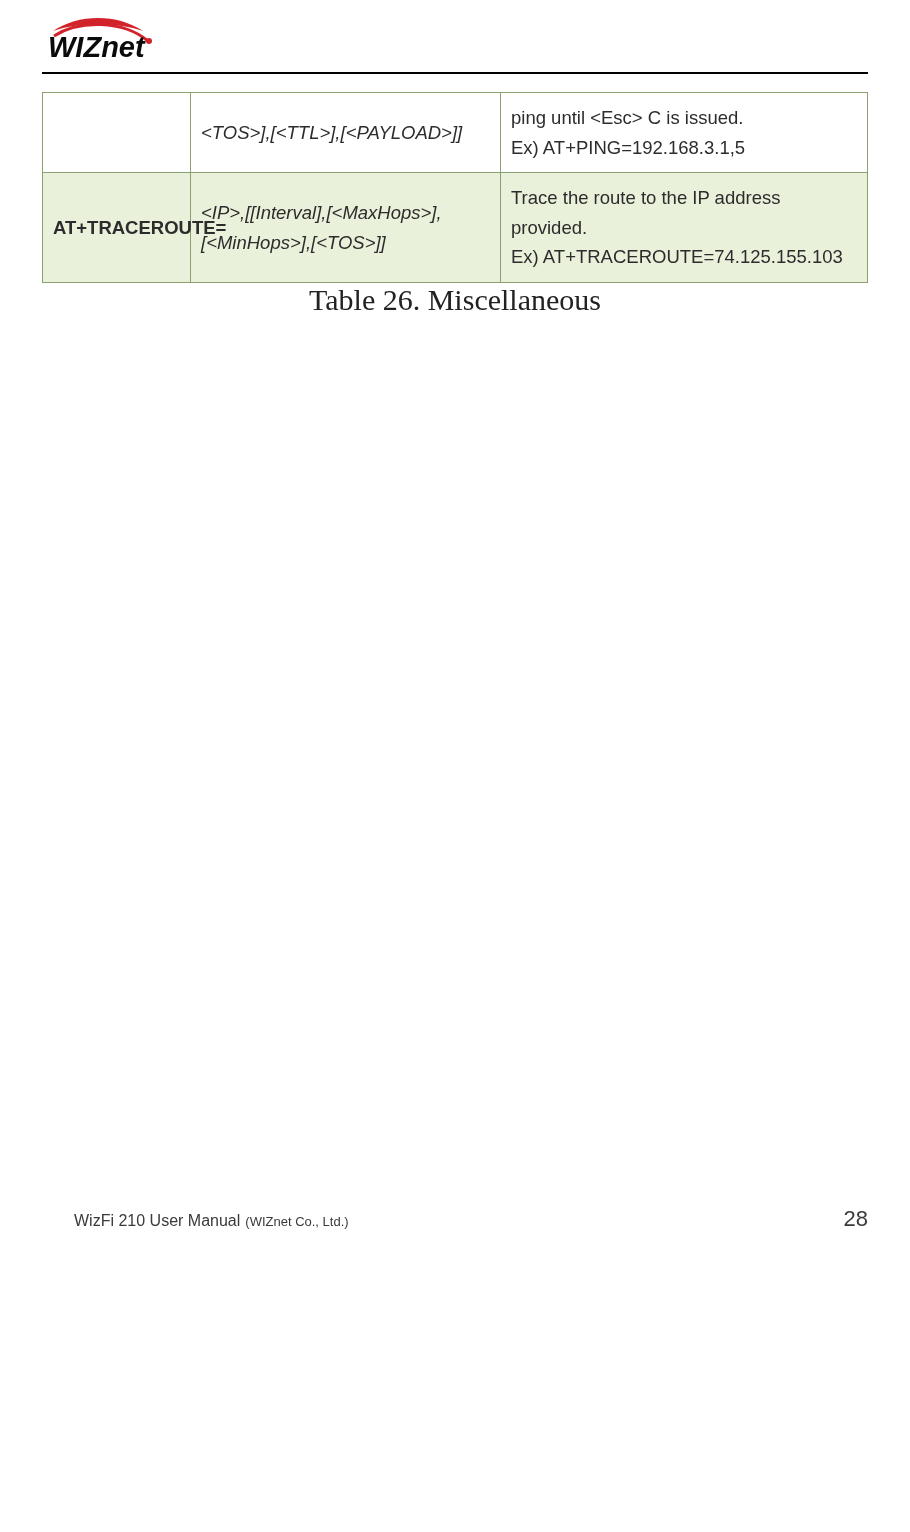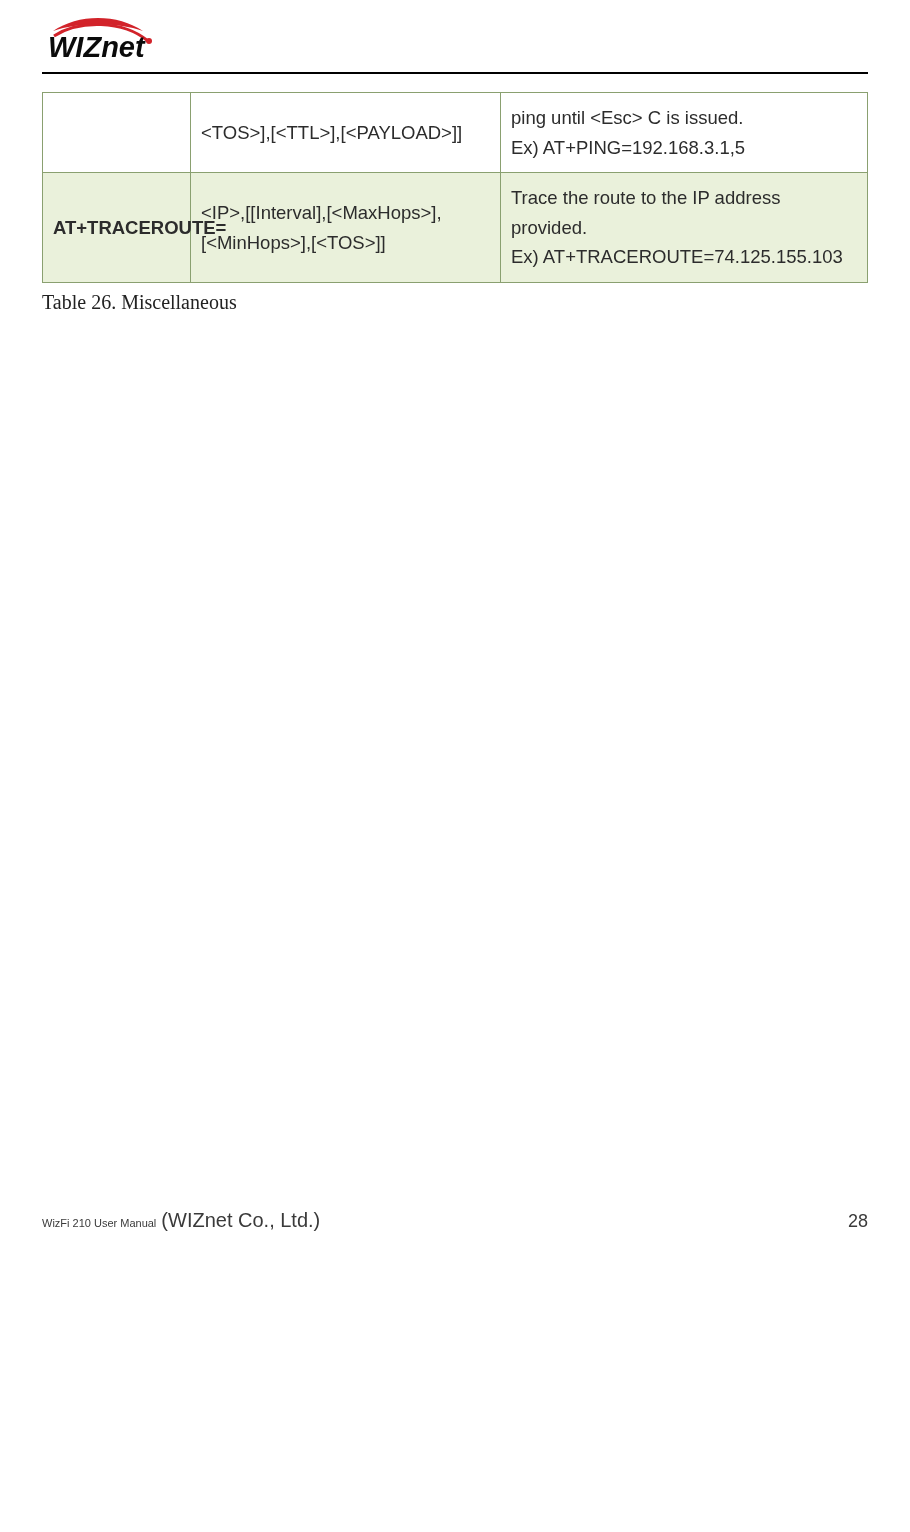--- a/index.html
+++ b/index.html
@@ -6,30 +6,30 @@
   html, body { width: 910px; height: 1532px; background: #fff; font-family: "Segoe UI", Tahoma, Arial, sans-serif; color: #222; }
   .page { position: relative; width: 910px; height: 1262px; padding: 10px 42px 60px 42px; }
 
   .logo-wrap { padding-left: 6px; }
   .logo { width: 180px; height: 52px; }
   .hr { border: 0; border-top: 2.5px solid #000; margin: 6px 0 18px 0; }
 
   table.commands { width: 100%; border-collapse: collapse; table-layout: fixed; }
   table.commands td { border: 1px solid #8aa070; padding: 10px 10px; font-size: 18.5px; line-height: 1.6; vertical-align: middle; color: #2c2c2c; }
   table.commands td.col-cmd { width: 148px; font-weight: 700; }
-  table.commands td.col-param { width: 310px; }
+  table.commands td.col-param { width: 310px; font-style: italic; }
   table.commands tr.alt td { background: #eaf1db; }
   table.commands tr.norm td { background: #ffffff; }
 
-  .caption { font-family: Georgia, "Times New Roman", serif; font-size: 20px; margin-top: 8px; }
+  .caption { text-align: center; font-family: Georgia, "Times New Roman", serif; font-size: 30px; }
 
   .footer { position: absolute; bottom: 30px; left: 42px; right: 42px; display: flex; justify-content: space-between; align-items: baseline; font-size: 18px; color: #3a3a3a; }
-  .footer .manual { font-size: 11px; }
-  .footer .company { font-size: 20px; }
-  .footer .pagenum { font-size: 18px; }
+  .footer .manual { font-size: 16px; margin-left: 32px; }
+  .footer .company { font-size: 13px; }
+  .footer .pagenum { font-size: 22px; }
 </style>
 </head>
 <body>
 
 <div class="page">
 
   <div class="logo-wrap">
     <svg class="logo" viewBox="0 0 360 100">
       <path d="M10 40 C60 5 140 5 190 40 C140 22 60 22 10 40 Z" fill="#d2232a"></path>
       <path d="M12 50 C62 18 150 18 200 60" stroke="#d2232a" stroke-width="6" fill="none"></path>

